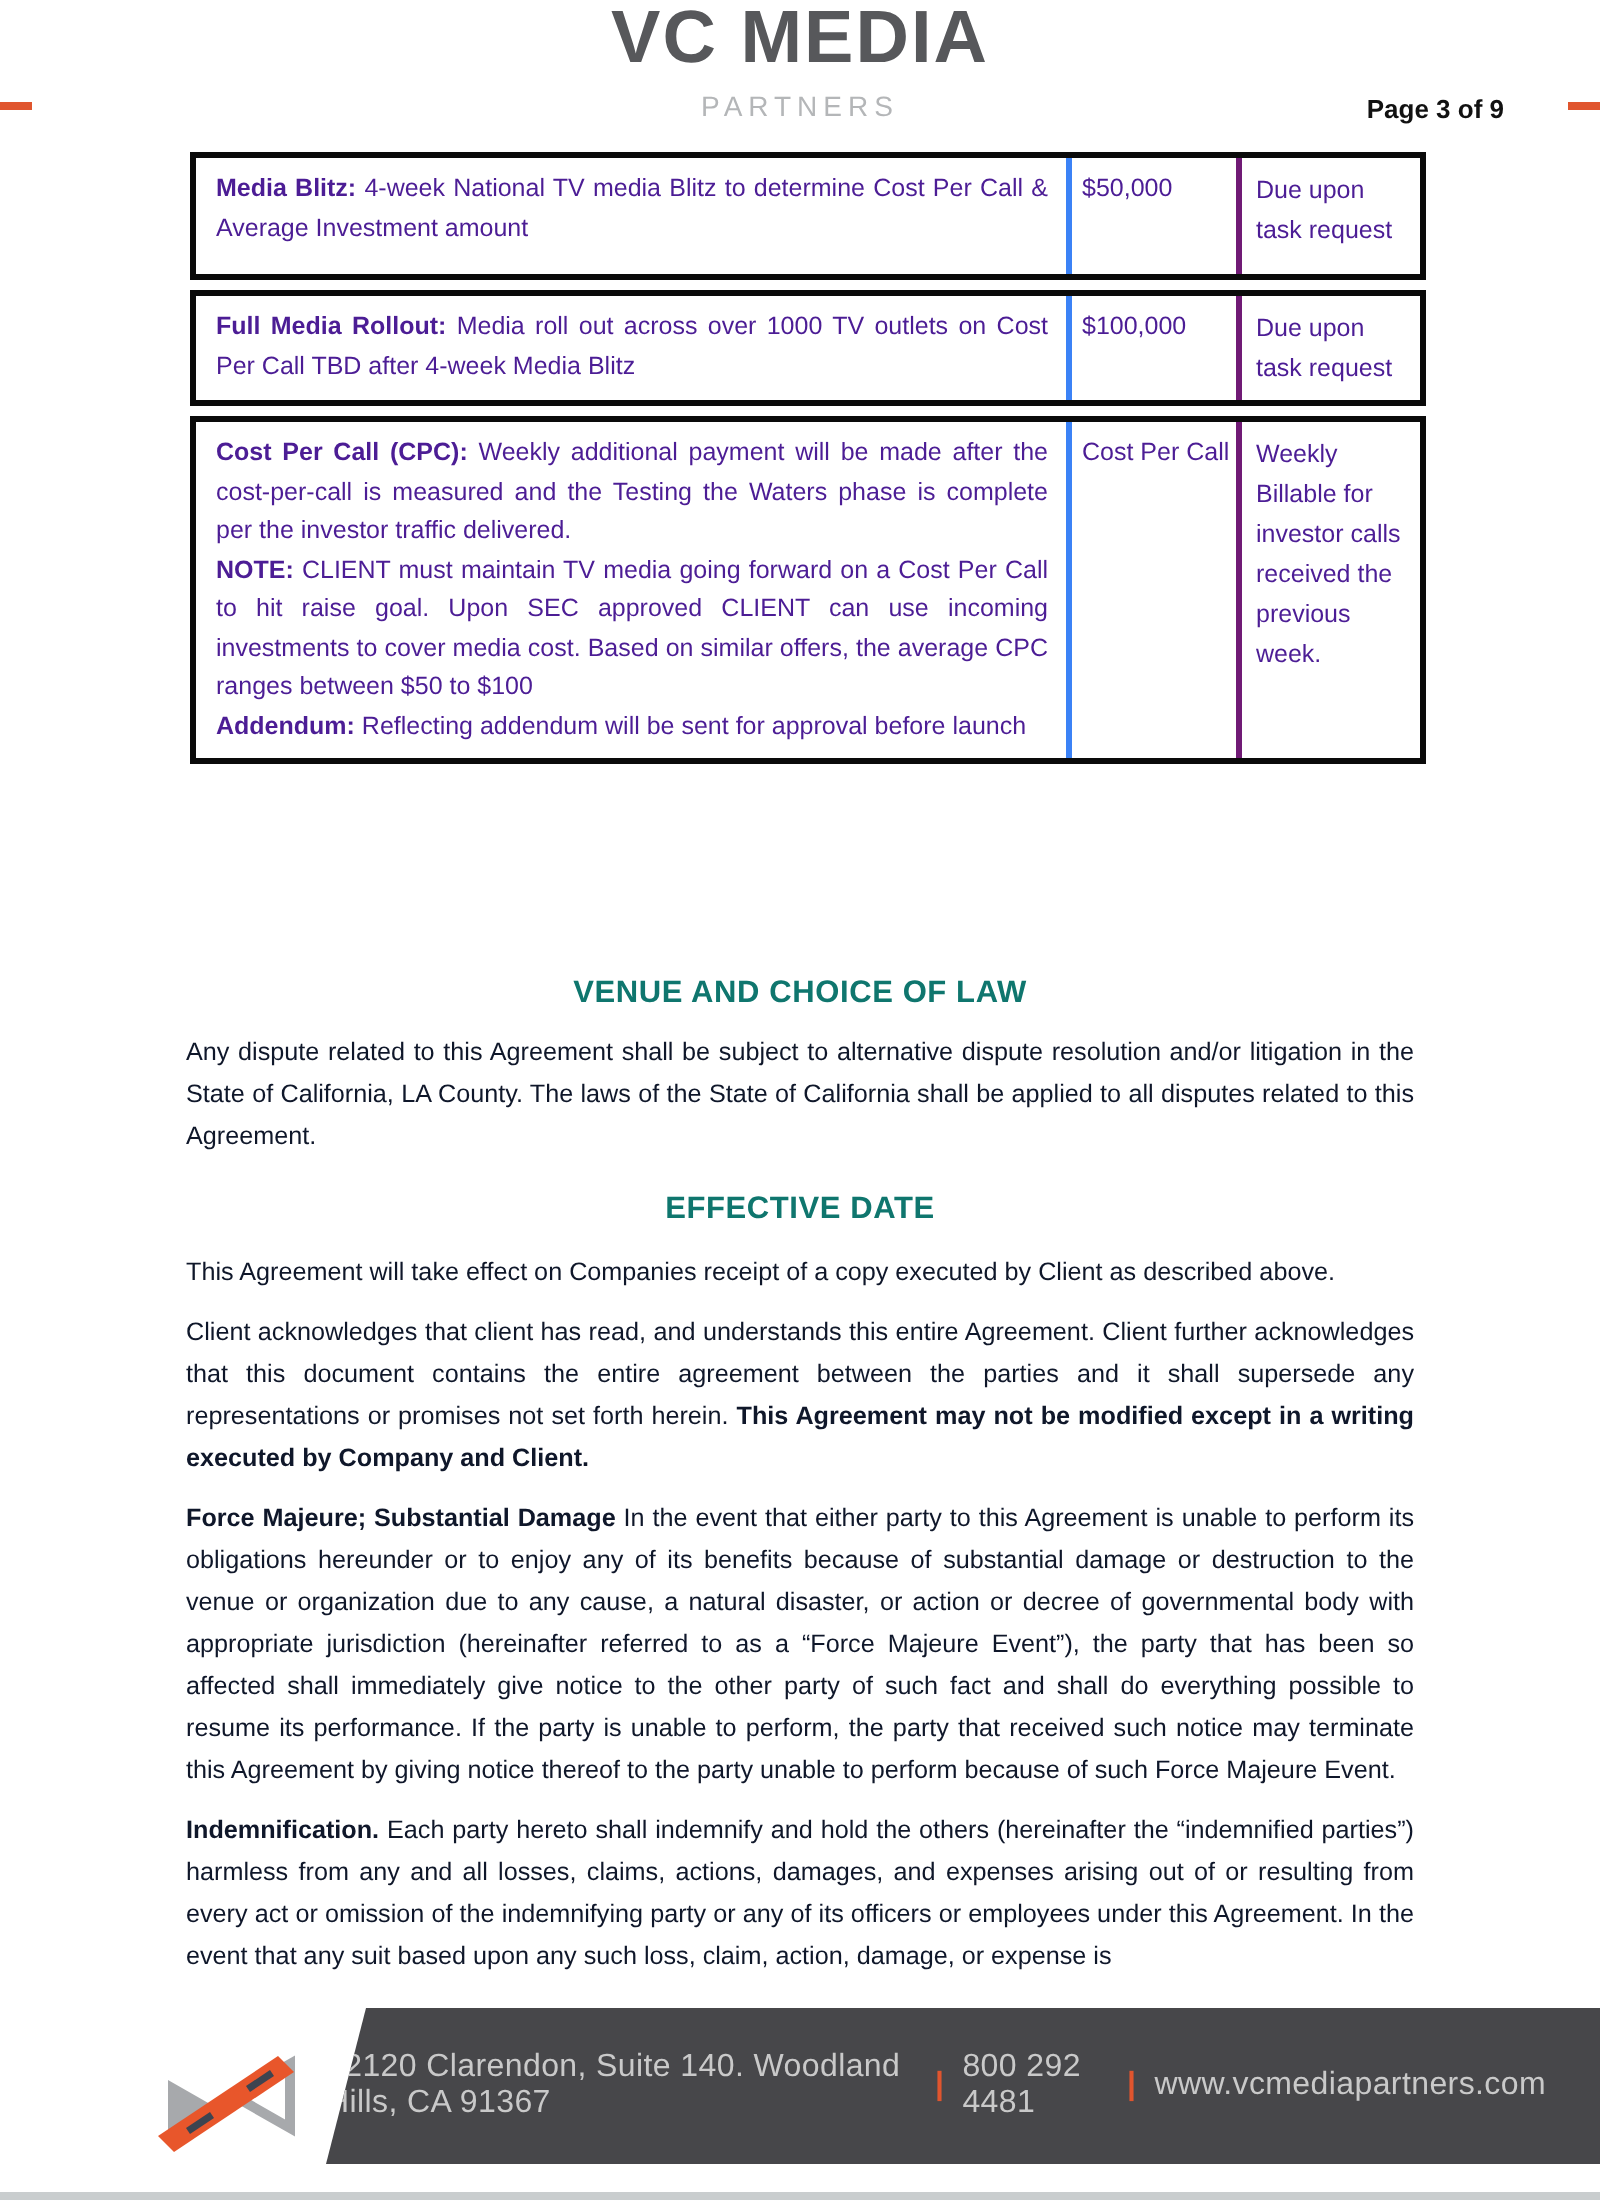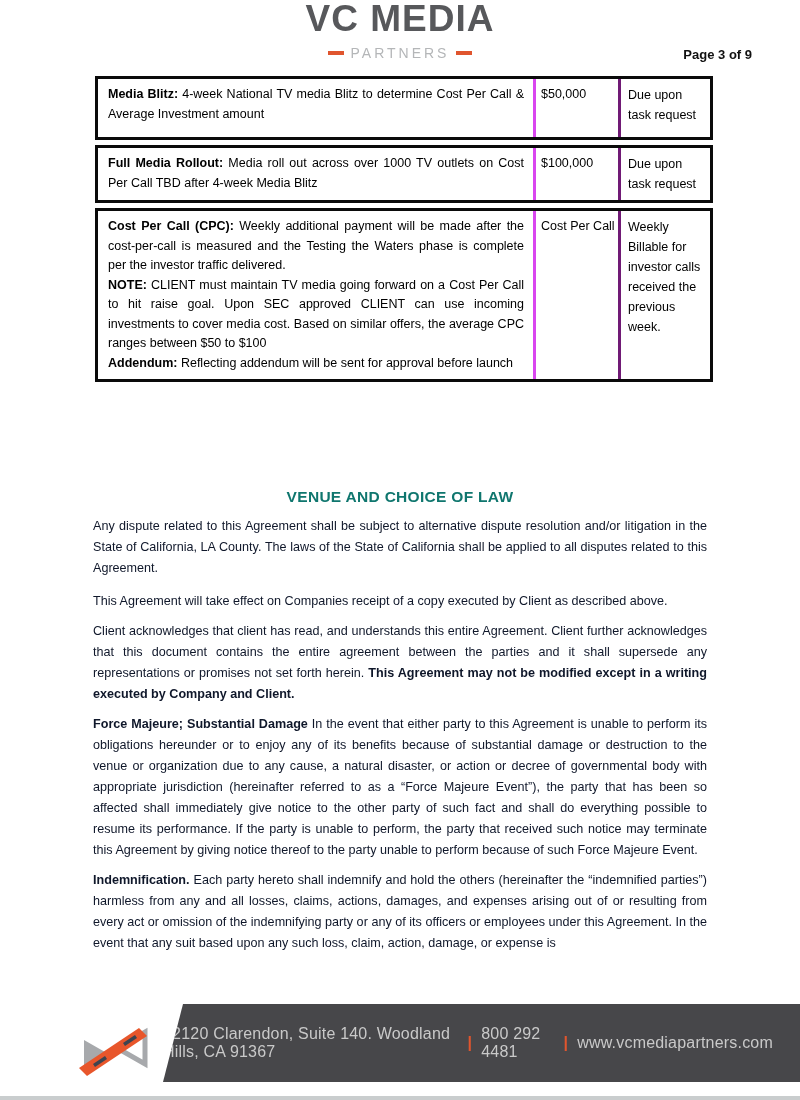--- a/index.html
+++ b/index.html
@@ -11,43 +11,43 @@
   }
 
   
   .header { position:relative; text-align:center; }
   .logo-title {
     font-size:37px; font-weight:bold; letter-spacing:1px;
     color:#57585b; line-height:1;
   }
   .logo-sub {
     margin-top:7px; height:18px;
-    display:flex; align-items:center; justify-content:center; gap:7px;
+    display:flex; align-items:center; justify-content:space-between; gap:7px;
   }
   .logo-subtitle {
     color:#b4b6b8; font-size:14px; letter-spacing:3px; font-weight:normal;
   }
   .dash { width:16px; height:4px; background:#e0552e; display:inline-block; }
   .page-num {
     position:absolute; top:47px; right:48px;
     font-size:13px; font-weight:bold; color:#111;
   }
 
   
   .table { margin:14px 0 0 95px; width:618px; }
   .t-row {
     display:flex; box-sizing:border-box; width:618px;
     border:3px solid #0a0a0a; margin-bottom:5px; background:#fff;
-    font-size:12.5px; line-height:19.5px; color:#000000;
+    font-size:12.5px; line-height:19.5px; color:#4c1d95;
   }
   .t-row.r1 { min-height:64px; }
   .t-row.r2 { min-height:58px; }
   .t-row.r3 { min-height:153px; }
   .c1 { box-sizing:border-box; width:435px; padding:6px 9px 6px 10px; text-align:justify; }
-  .c2 { box-sizing:border-box; width:85px;  padding:6px 3px 6px 5px; border-left:3px solid #d946ef; }
+  .c2 { box-sizing:border-box; width:85px;  padding:6px 3px 6px 5px; border-left:3px solid #3b82f6; }
   .c3 { box-sizing:border-box; flex:1;      padding:6px 4px 6px 7px; border-left:3px solid #701a75; line-height:20px; }
   .b  { font-weight:bold; }
 
   
   .main { margin:0 93px; }
   .main h2 {
     margin:0; text-align:center; font-size:15.5px; font-weight:bold;
     letter-spacing:0.3px; color:#0f766e; line-height:18px;
   }
   .main h2.venue { margin-top:106px; }
@@ -117,20 +117,21 @@
       <div class="c2">Cost Per Call</div>
       <div class="c3">Weekly Billable for investor calls received the previous week.</div>
     </div>
 
   </div>
 
   <div class="main">
     <h2 class="venue">VENUE AND CHOICE OF LAW</h2>
     <p class="venue-body">Any dispute related to this Agreement shall be subject to alternative dispute resolution and/or litigation in the State of California, LA County. The laws of the State of California shall be applied to all disputes related to this Agreement.</p>
 
+    <h2 class="effective">EFFECTIVE DATE</h2>
     <p class="ed-p1">This Agreement will take effect on Companies receipt of a copy executed by Client as described above.</p>
     <p class="ed-p2"><span>Client acknowledges that client has read, and understands this entire Agreement. Client further acknowledges that this document contains the entire agreement between the parties and it shall supersede any representations or promises not set forth herein. </span><span class="b">This Agreement may not be modified except in a writing executed by Company and Client.</span></p>
 
     <p class="fm"><span class="b">Force Majeure; Substantial Damage</span><span>  In the event that either party to this Agreement is unable to perform its obligations hereunder or to enjoy any of its benefits because of substantial damage or destruction to the venue or organization due to any cause, a natural disaster, or action or decree of governmental body with appropriate jurisdiction (hereinafter referred to as a “Force Majeure Event”), the party that has been so affected shall immediately give notice to the other party of such fact and shall do everything possible to resume its performance.  If the party is unable to perform, the party that received such notice may terminate this Agreement by giving notice thereof to the party unable to perform because of such Force Majeure Event.</span></p>
 
     <p class="ind"><span class="b">Indemnification.</span><span>  Each party hereto shall indemnify and hold the others (hereinafter the “indemnified parties”) harmless from any and all losses, claims, actions, damages, and expenses arising out of or resulting from every act or omission of the indemnifying party or any of its officers or employees under this Agreement.  In the event that any suit based upon any such loss, claim, action, damage, or expense is</span></p>
   </div>
 
   <div class="footer-bar">
     <span class="f-text">22120 Clarendon, Suite 140. Woodland Hills, CA 91367</span>

